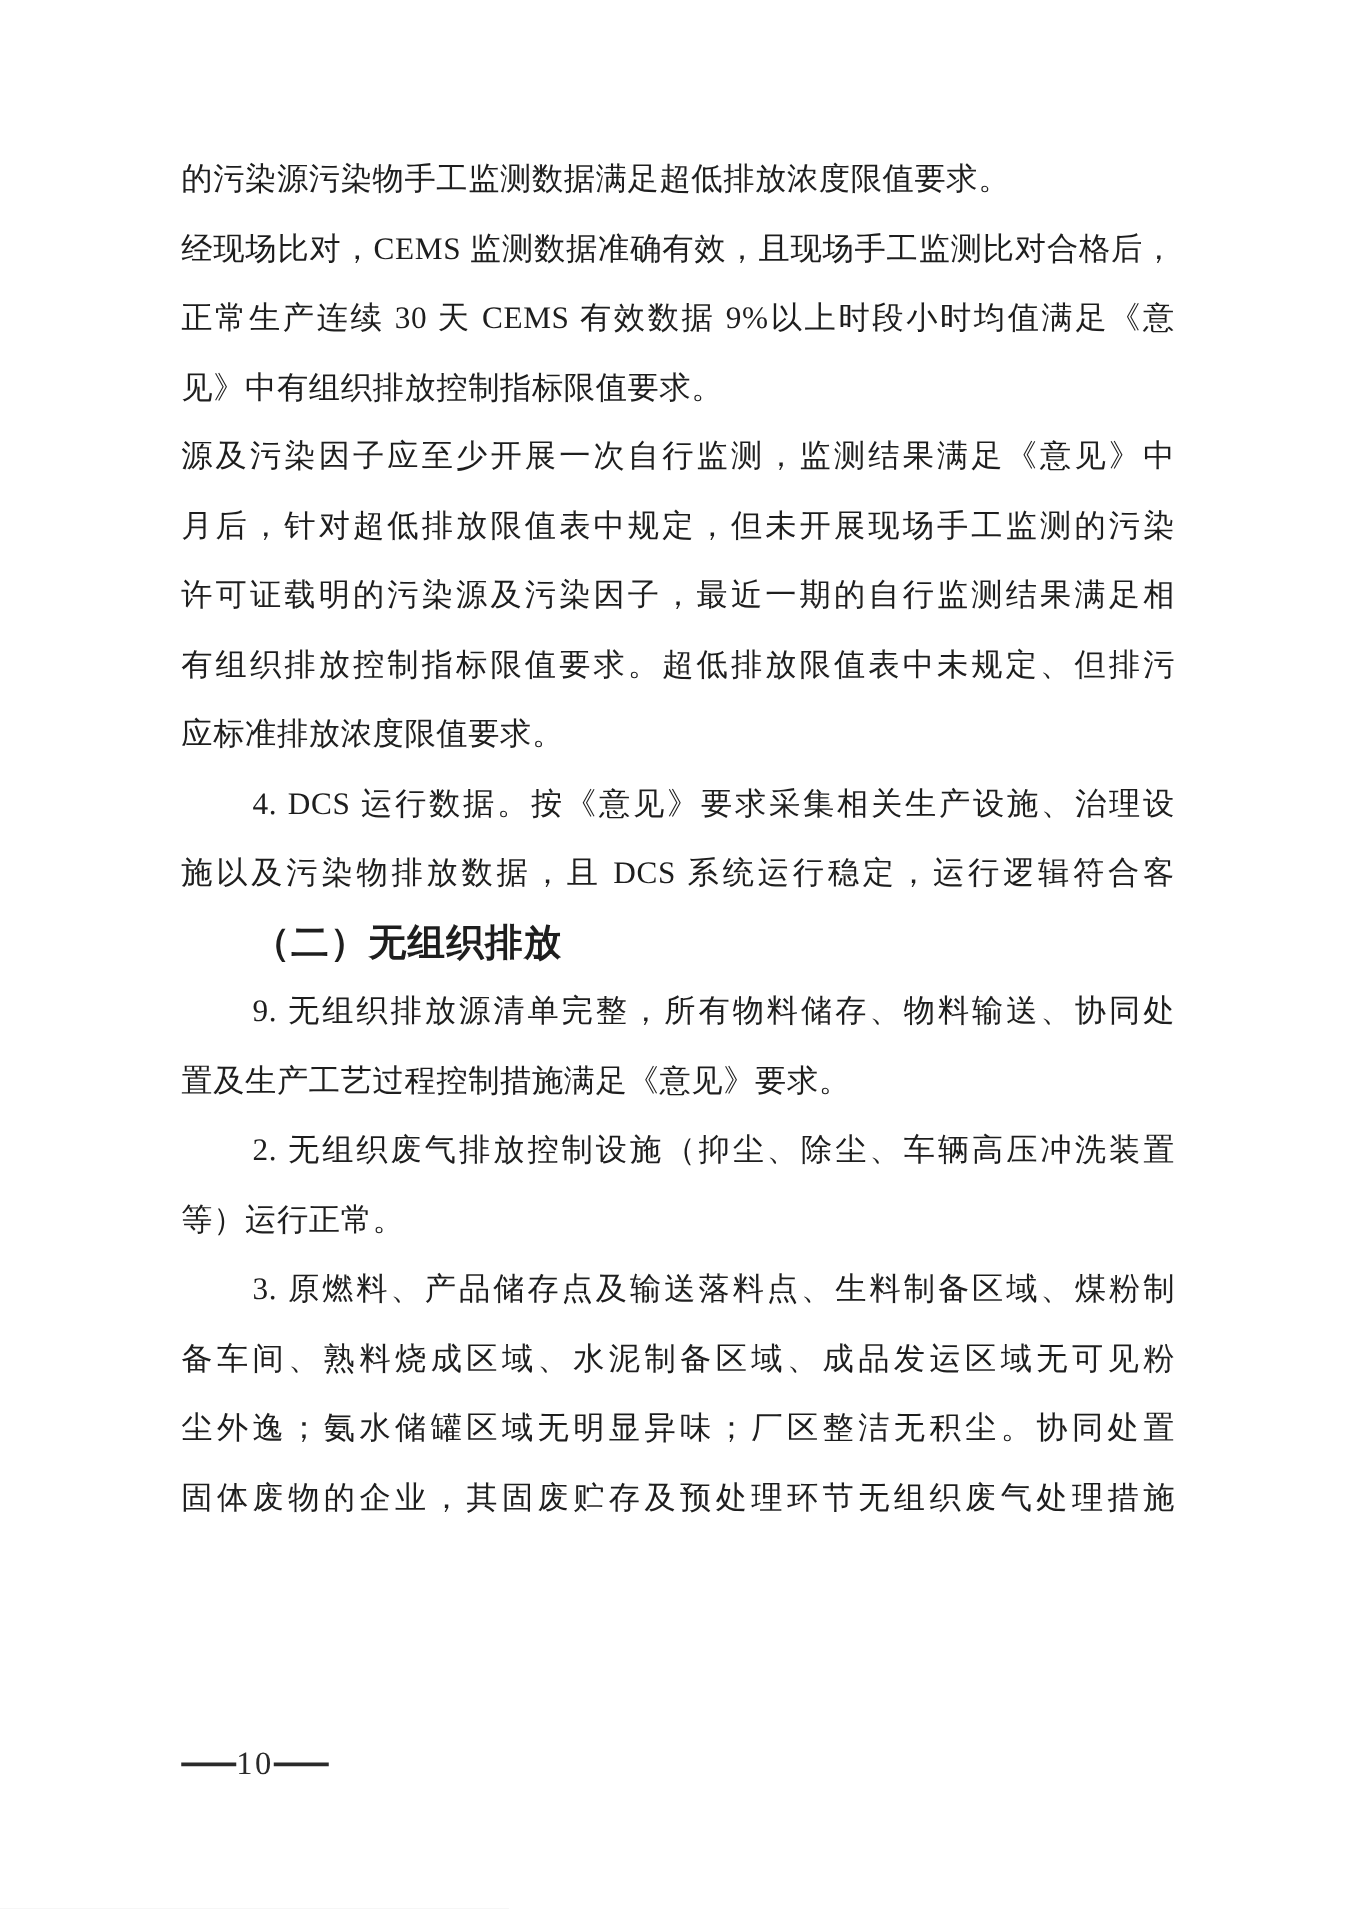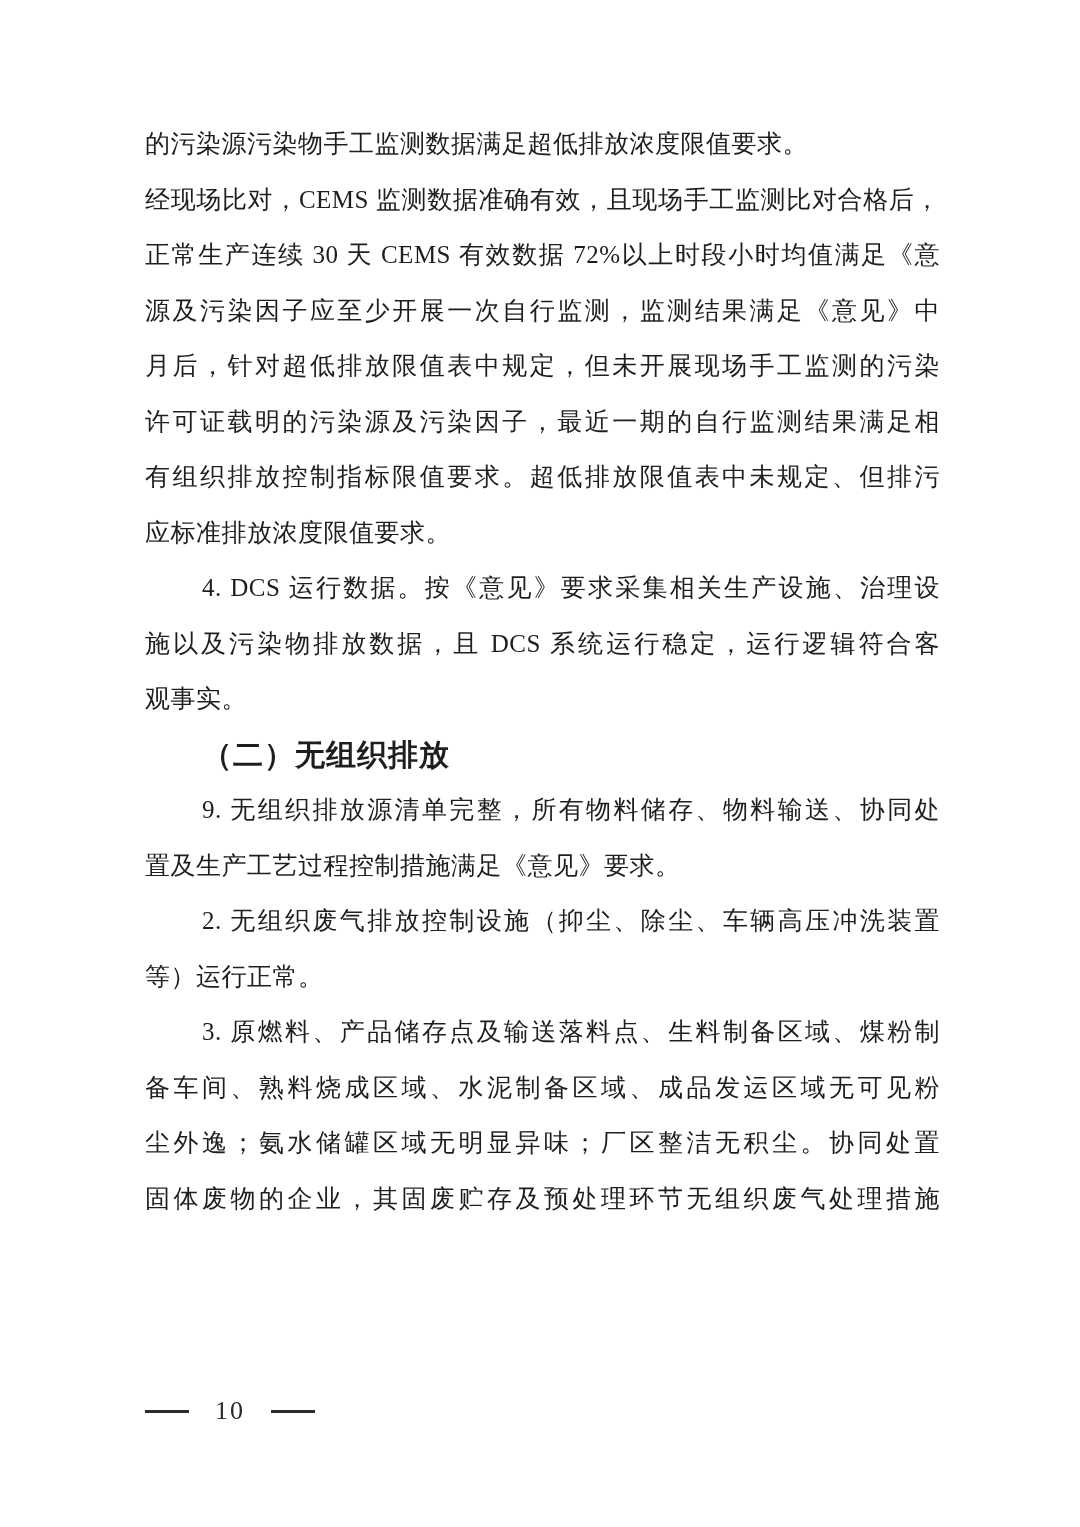--- a/index.html
+++ b/index.html
@@ -39,21 +39,20 @@
     font-family: "Liberation Sans", "DejaVu Sans", sans-serif;
     font-size: 30px;
     letter-spacing: 1px;
   }
   .footer {
     position: absolute;
     left: 145px;
     top: 1396px;
     display: flex;
     align-items: center;
-    gap: 26px;
     font-size: 26px;
     color: #2a2a2a;
   }
   .footer .dash {
     display: inline-block;
     width: 44px;
     height: 3px;
     background: #2a2a2a;
   }
   .footer .num {
@@ -62,29 +61,29 @@
   }
 </style>
 </head>
 <body>
 
 <div class="page">
   <div class="content">
 
   <div class="line">的污染源污染物手工监测数据满足超低排放浓度限值要求。</div>
       <div class="line justify">经现场比对，CEMS 监测数据准确有效，且现场手工监测比对合格后，</div>
-      <div class="line justify">正常生产连续 30 天 CEMS 有效数据 72%以上时段小时均值满足《意</div>
+      <div class="line justify">正常生产连续 30 天 CEMS 有效数据 9%以上时段小时均值满足《意</div>
+      <div class="line">见》中有组织排放控制指标限值要求。</div>
       <div class="line justify">源及污染因子应至少开展一次自行监测，监测结果满足《意见》中</div>
       <div class="line justify">月后，针对超低排放限值表中规定，但未开展现场手工监测的污染</div>
       <div class="line justify">许可证载明的污染源及污染因子，最近一期的自行监测结果满足相</div>
       <div class="line justify">有组织排放控制指标限值要求。超低排放限值表中未规定、但排污</div>
       <div class="line">应标准排放浓度限值要求。</div>
       <div class="line indent justify">4. DCS 运行数据。按《意见》要求采集相关生产设施、治理设</div>
       <div class="line justify">施以及污染物排放数据，且 DCS 系统运行稳定，运行逻辑符合客</div>
-      <div class="line">观事实。</div>
       <div class="line indent bold">（二）无组织排放</div>
       <div class="line indent justify">9. 无组织排放源清单完整，所有物料储存、物料输送、协同处</div>
       <div class="line">置及生产工艺过程控制措施满足《意见》要求。</div>
       <div class="line indent justify">2. 无组织废气排放控制设施（抑尘、除尘、车辆高压冲洗装置</div>
       <div class="line">等）运行正常。</div>
       <div class="line indent justify">3. 原燃料、产品储存点及输送落料点、生料制备区域、煤粉制</div>
       <div class="line justify">备车间、熟料烧成区域、水泥制备区域、成品发运区域无可见粉</div>
       <div class="line justify">尘外逸；氨水储罐区域无明显异味；厂区整洁无积尘。协同处置</div>
       <div class="line justify">固体废物的企业，其固废贮存及预处理环节无组织废气处理措施</div>
     </div>

